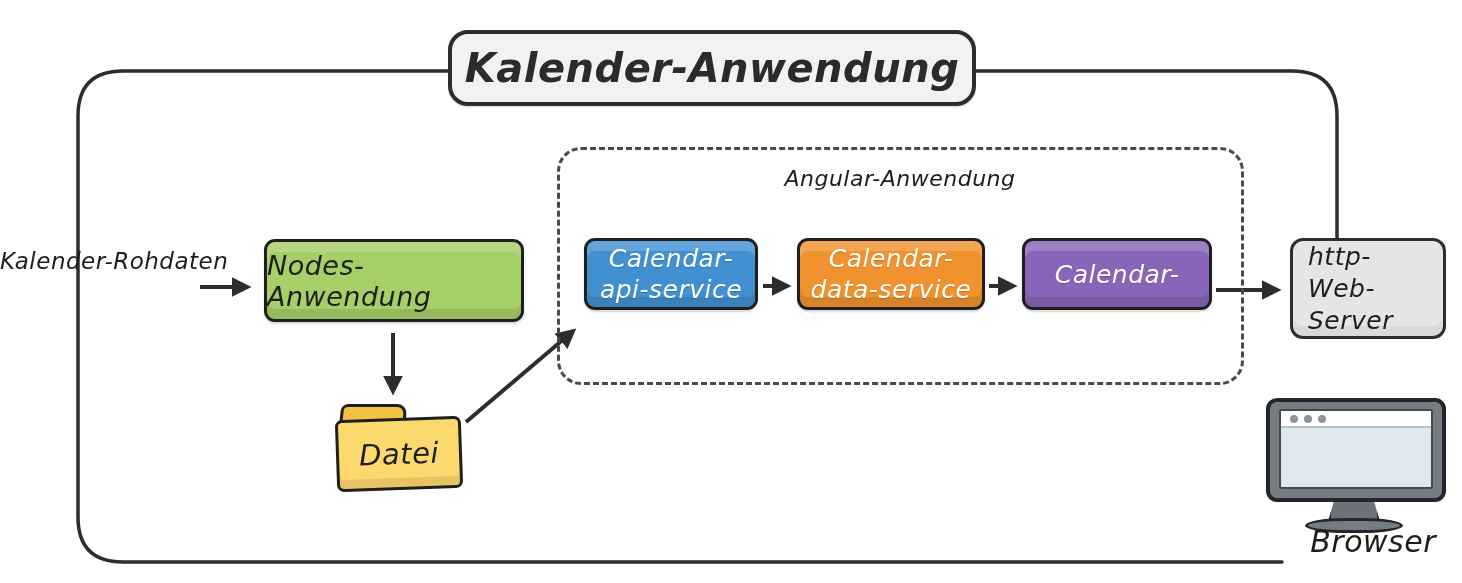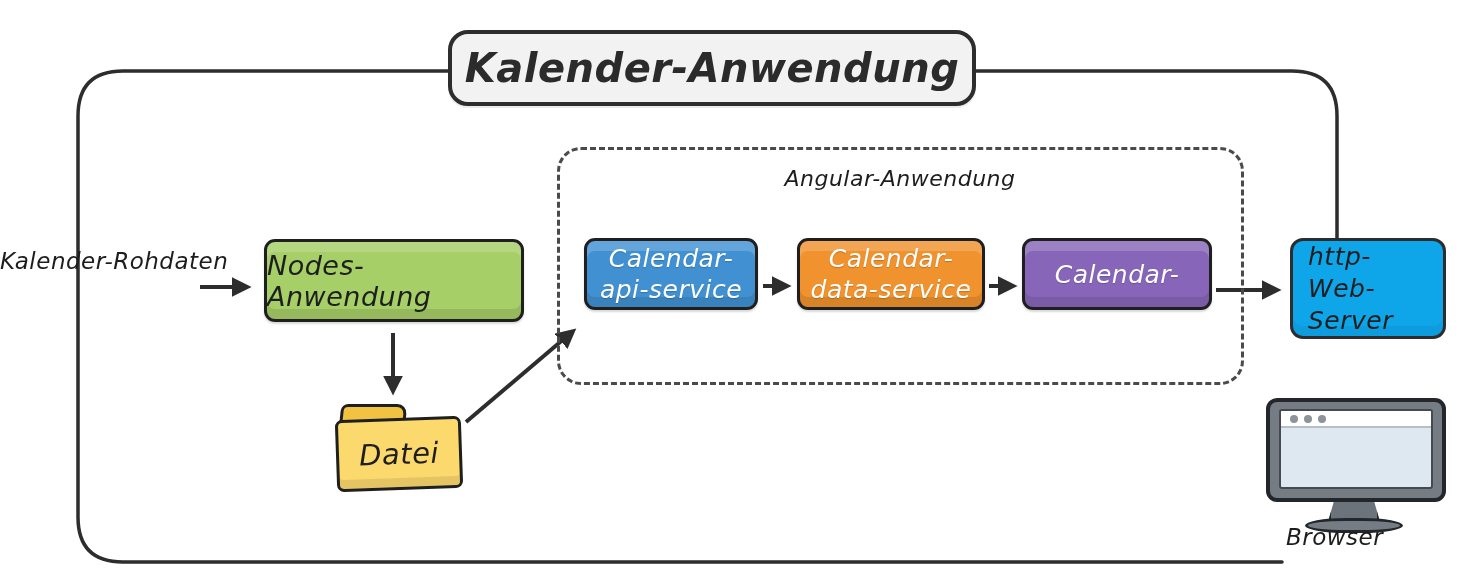--- a/index.html
+++ b/index.html
@@ -48,28 +48,28 @@
     border:3px dashed #4a4a4a;border-radius:24px;background:transparent;
   }
   .angular-label{
     left:620px;top:166px;width:560px;z-index:3;text-align:center;
     font-size:22px;color:#1d1d1d;
   }
 
   
   .web-box{
     left:1290px;top:238px;width:156px;height:101px;z-index:3;
-    background:#0ea5e9;border:3.5px solid #2d2d2d;border-radius:13px;
+    background:#e5e5e5;border:3.5px solid #2d2d2d;border-radius:13px;
     display:flex;flex-direction:column;justify-content:center;padding-left:15px;
     box-shadow:inset 0 -10px 0 rgba(0,0,0,.05);
   }
   .web-box .l{font-size:25px;line-height:32px;color:#1e1e1e;}
 
   .http-label{left:1284px;top:352px;width:130px;z-index:3;text-align:center;font-size:30px;color:#1d1d1d;margin-top:48px;}
-  .browser-label{left:1286px;top:524px;width:150px;z-index:3;text-align:left;font-size:23px;color:#1d1d1d;}
+  .browser-label{left:1286px;top:524px;width:150px;z-index:3;text-align:right;font-size:30px;color:#1d1d1d;}
 
   
   .folder{left:334px;top:402px;width:132px;height:90px;z-index:3;}
   .folder .tab{
     position:absolute;left:6px;top:2px;width:66px;height:26px;
     background:#f2c342;border:3.5px solid #1f1f1f;border-radius:7px 10px 0 0;
     transform:skewX(-6deg);
   }
   .folder .body{
     position:absolute;left:2px;top:16px;width:126px;height:72px;

